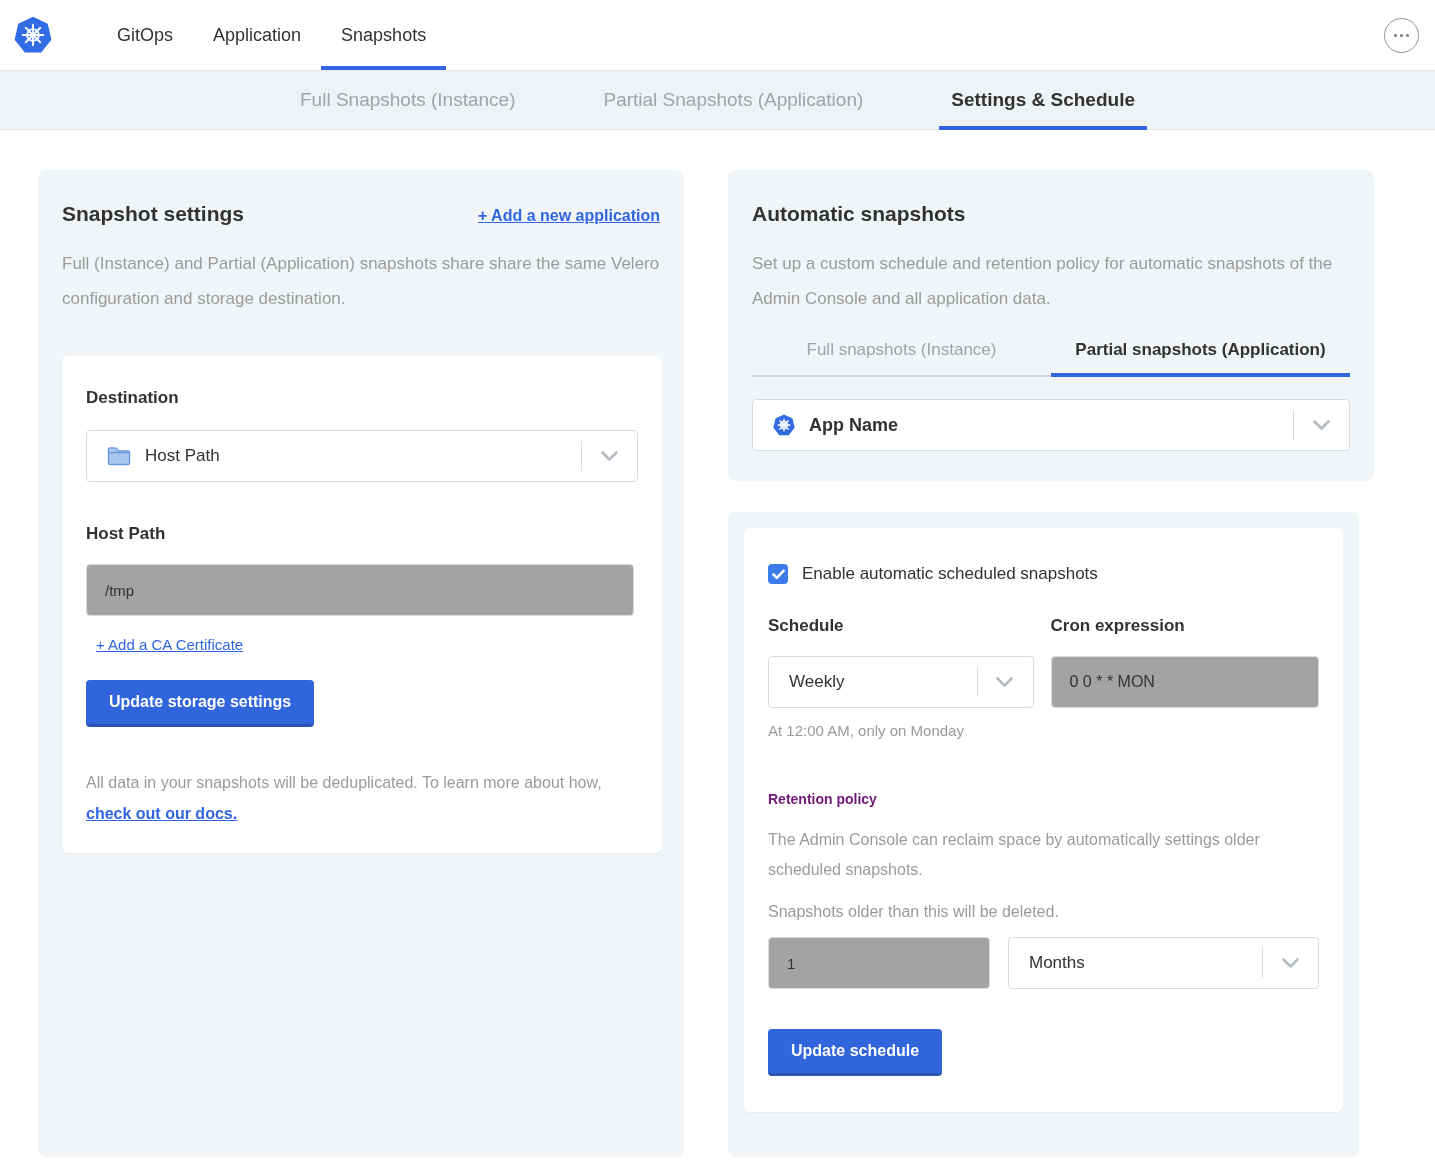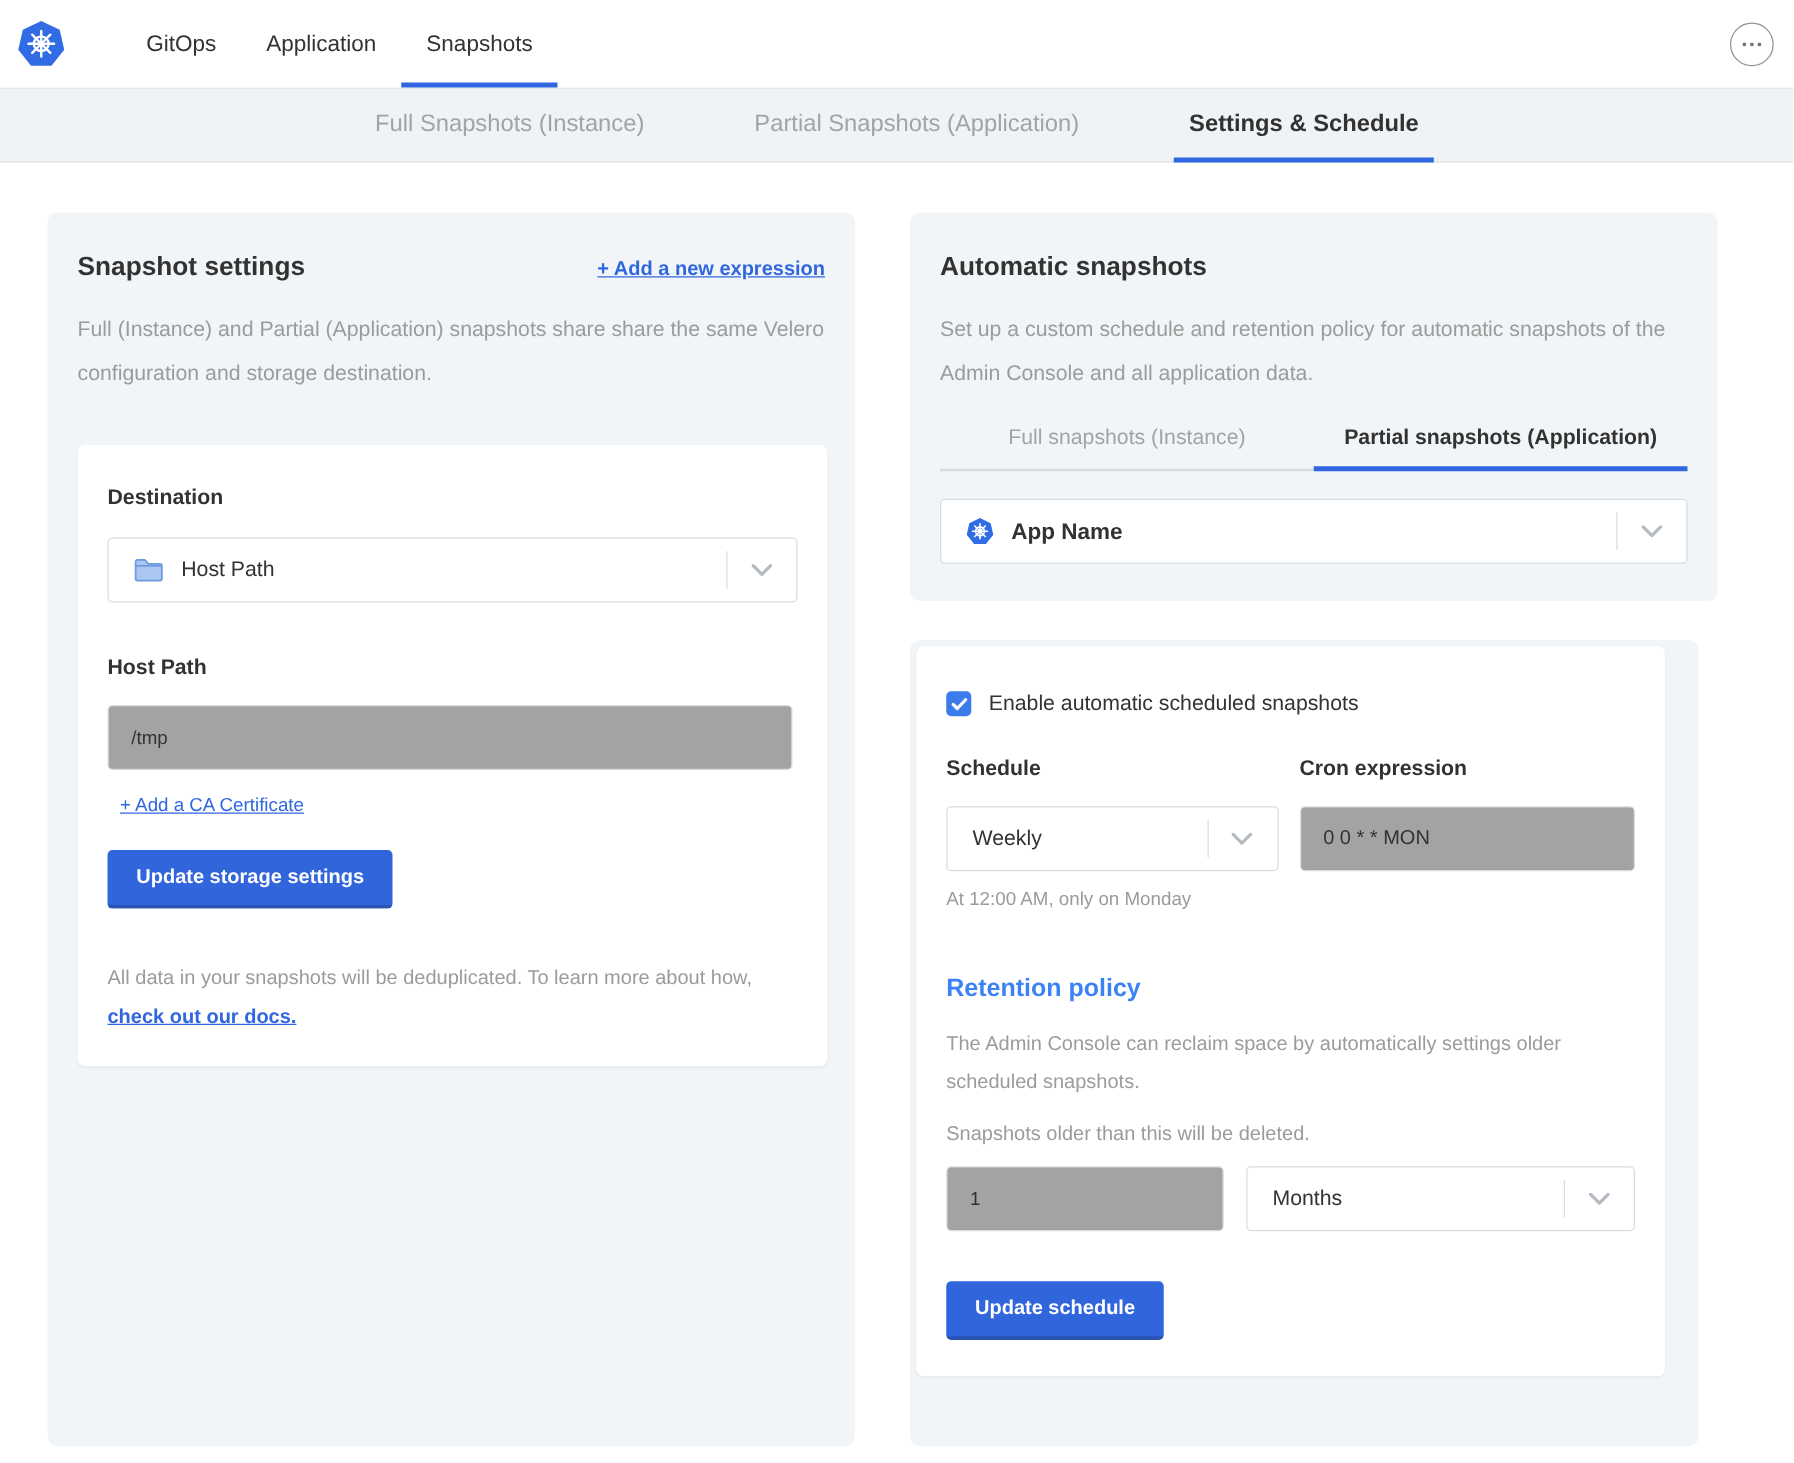--- a/index.html
+++ b/index.html
@@ -21,21 +21,21 @@
   .subnav-item { display: flex; align-items: center; height: 100%; padding: 0 12px; font-size: 19px; color: #9fa4a9; cursor: pointer; position: relative; }
   .subnav-item.active { color: #323232; font-weight: 700; }
   .subnav-item.active::after { content: ""; position: absolute; left: 0; right: 0; bottom: -1px; height: 4px; background: #3066e0; }
 
   
   .main { display: flex; margin: 40px 38px 0 38px; gap: 44px; align-items: flex-start; }
   .card { background: #f1f5f7; border-radius: 8px; }
   .left-card { width: 646px; height: 987px; padding: 24px; }
   .right-col { width: 646px; display: flex; flex-direction: column; }
   .right-top-card { width: 646px; height: 311px; padding: 24px; }
-  .right-bottom-card { width: 631px; height: 645px; margin-top: 31px; padding: 5px; }
+  .right-bottom-card { width: 631px; height: 645px; margin-top: 31px; padding: 16px; }
 
   .card-title-row { display: flex; justify-content: space-between; align-items: baseline; margin-top: 8px; }
   .card-title { font-size: 21px; font-weight: 700; color: #323232; }
   .link { color: #3066e0; text-decoration: underline; cursor: pointer; }
   .add-dest-link { font-size: 16px; font-weight: 600; }
   .card-desc { margin-top: 20px; font-size: 17px; line-height: 35px; color: #9b9b9b; }
 
   
   .white-panel { background: #fff; border-radius: 6px; box-shadow: 0 1px 2px rgba(50,50,50,.06); }
   .settings-panel { margin-top: 40px; width: 600px; padding: 24px; }
@@ -72,21 +72,21 @@
 
   .sched-grid { display: flex; gap: 17px; margin-top: 32px; }
   .sched-col { display: flex; flex-direction: column; }
   .sched-col .select, .sched-col .text-input { margin-top: 20px; }
   .col-weekly { width: 267px; }
   .col-cron { width: 270px; }
   .col-cron .text-input { font-size: 16px; }
 
   .hint-text { margin-top: 14px; font-size: 15px; color: #9b9b9b; }
 
-  .retention-title { margin-top: 52px; font-size: 20px; font-weight: 700; color: #3b82f6; }
+  .retention-title { margin-top: 52px; font-size: 14px; font-weight: 700; color: #701a75; }
   .retention-desc { margin-top: 18px; font-size: 16px; line-height: 30px; color: #9b9b9b; }
   .retention-hint { margin-top: 18px; font-size: 16px; color: #9b9b9b; }
 
   .retention-grid { display: flex; gap: 18px; margin-top: 16px; }
   .ret-input { width: 222px; }
   .ret-select { width: 314px; margin-top: 0; }
   .retention-grid .select { margin-top: 0; }
 
   .update-schedule-btn { margin-top: 40px; }
 </style>
@@ -127,21 +127,21 @@
   <div class="subnav-item">Full Snapshots (Instance)</div>
   <div class="subnav-item">Partial Snapshots (Application)</div>
   <div class="subnav-item active">Settings &amp; Schedule</div>
 </div>
 
 <div class="main">
 
   <div class="card left-card">
     <div class="card-title-row">
       <div class="card-title">Snapshot settings</div>
-      <a class="link add-dest-link">+ Add a new expression</a>
+      <a class="link add-dest-link">+ Add a new application</a>
     </div>
     <div class="card-desc">Full (Instance) and Partial (Application) snapshots share share the same Velero configuration and storage destination.</div>
 
     <div class="white-panel settings-panel">
       <div class="field-label mt8">Destination</div>
 
       <div class="select">
         <div class="sel-main">
           <svg width="24" height="20" viewBox="0 0 24 20">
             <path d="M1.5 4.5 L1.5 17 a1.5 1.5 0 0 0 1.5 1.5 L21 18.5 a1.5 1.5 0 0 0 1.5 -1.5 L22.5 6.5 a1.5 1.5 0 0 0 -1.5 -1.5 L11.5 5 L9.5 2.5 a1.5 1.5 0 0 0 -1.2 -0.6 L3 1.9 a1.5 1.5 0 0 0 -1.5 1.5 Z" fill="#a9c7ef" stroke="#6d9adf" stroke-width="1.4"></path>

